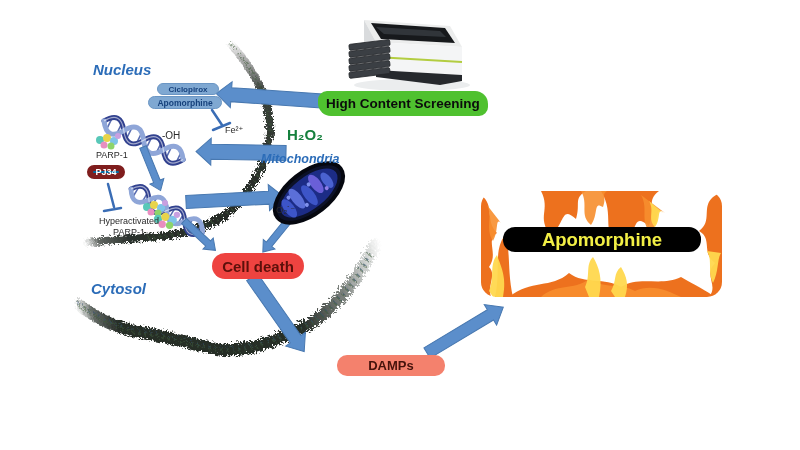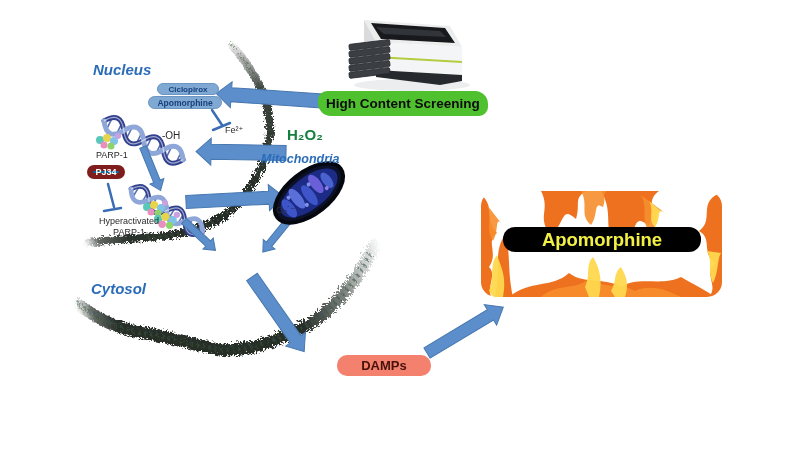--- a/index.html
+++ b/index.html
@@ -175,24 +175,25 @@
   <div class="lbl chem" style="left:276px;top:204px;font-size:9.5px;">O₂˙⁻</div>
 
   <div class="lbl chem" style="left:96px;top:150px;">PARP-1</div>
   <div class="pill pill-pj34" style="left:87px;top:165px;width:38px;height:14px;">PJ34</div>
 
   <div class="lbl two-line" style="left:82px;top:209px;width:94px;margin-top:7px;">
     <div>Hyperactivated</div>
     <div>PARP-1</div>
   </div>
 
+  <div class="pill pill-death" style="left:212px;top:253px;width:92px;height:26px;">Cell death</div>
 
   <div class="lbl region" style="left:91px;top:280px;">Cytosol</div>
 
-  <div class="pill pill-damps" style="left:337px;top:355px;width:94px;height:21px;">DAMPs</div>
+  <div class="pill pill-damps" style="left:337px;top:355px;width:108px;height:21px;">DAMPs</div>
 
   <div id="flame-panel">
     <svg width="241" height="106" viewBox="0 0 241 106">
       <g fill="#ed6a12" opacity="0.95">
         <path d="M0,4 C14,14 4,30 16,42 C4,50 18,62 8,76 C16,84 6,94 10,106 L0,106 Z"></path>
         <path d="M14,106 C20,80 12,60 24,44 C30,60 26,80 32,106 Z"></path>
         <path d="M60,0 C70,20 55,25 70,45 C85,30 80,15 95,28 C100,12 92,8 105,0 Z"></path>
         <path d="M120,0 C135,25 118,40 140,60 C158,42 150,20 168,35 C175,15 165,10 178,0 Z"></path>
         <path d="M241,0 L241,106 L228,106 C238,94 222,84 234,72 C220,62 232,48 218,40 C232,30 220,16 232,6 Z"></path>
         <path d="M28,106 C50,88 70,98 88,82 C104,94 124,86 140,96 C158,84 180,96 200,86 C214,94 226,100 234,106 Z"></path>

